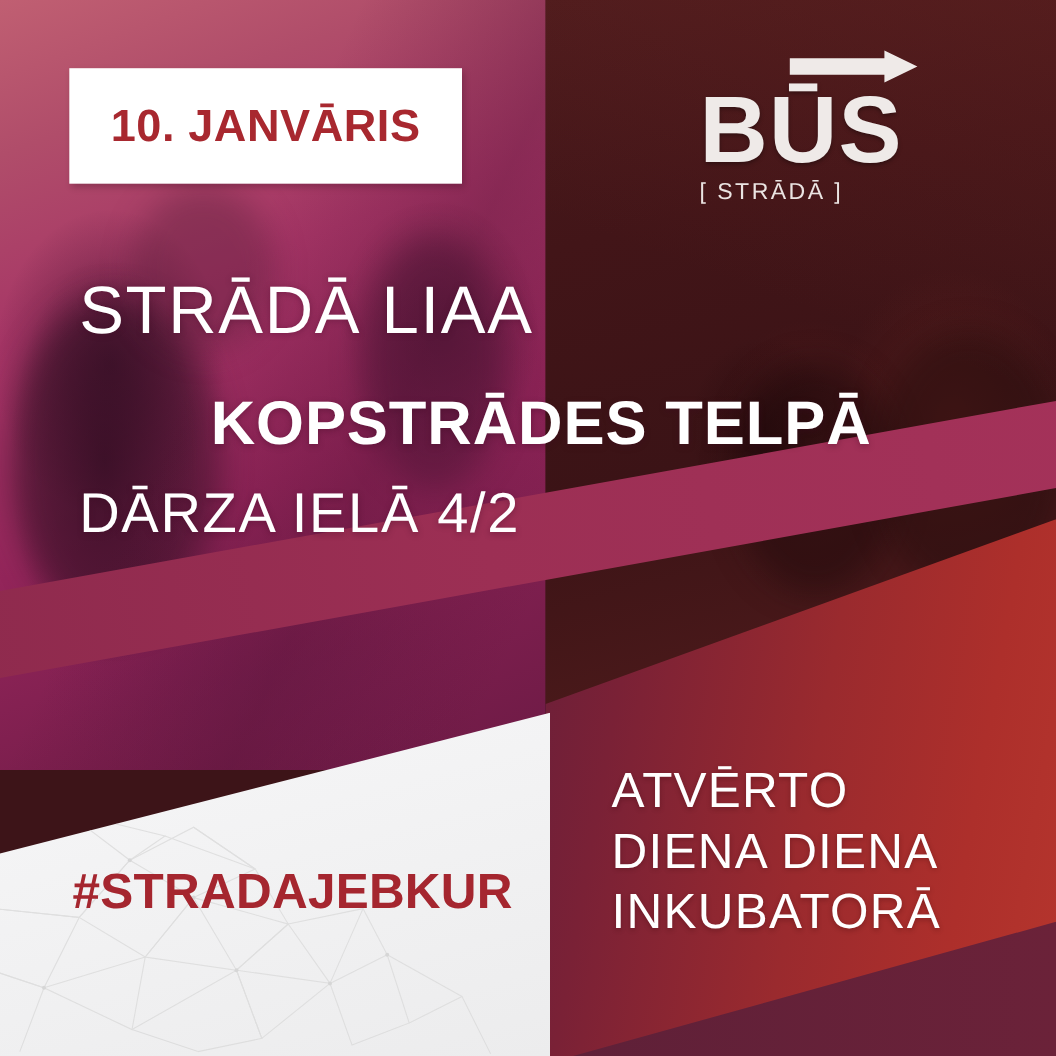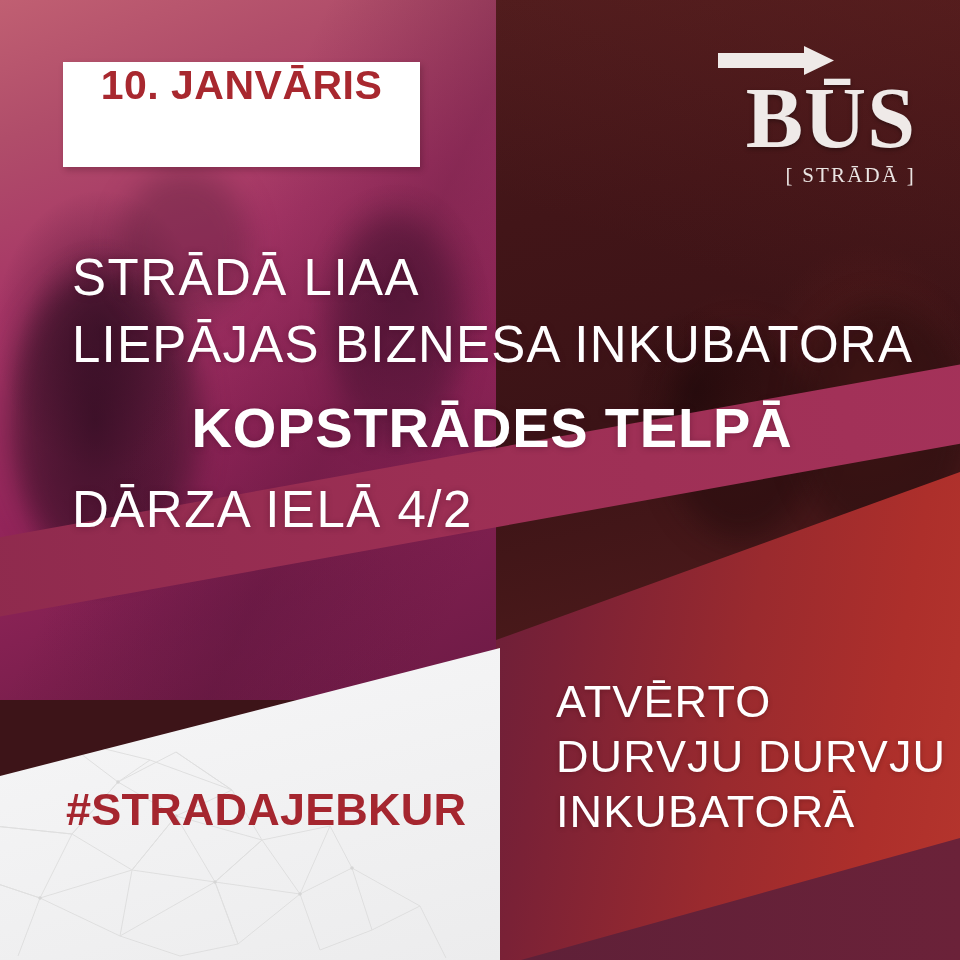--- a/index.html
+++ b/index.html
@@ -79,31 +79,31 @@
   .mesh{
     position:absolute;left:0;bottom:0;width:500px;height:230px;
     opacity:.85;pointer-events:none;
   }
 
   
   .date-badge{
     position:absolute;left:63px;top:62px;width:357px;height:105px;
     background:#ffffff;
     box-shadow:2px 3px 6px rgba(50,10,25,.28);
-    display:flex;align-items:flex-start;justify-content:center;
+    display:flex;align-items:center;justify-content:center;
   }
   .date-badge .txt{
     color:#a8282f;font-size:41px;font-weight:bold;letter-spacing:.5px;
     white-space:nowrap;
   }
 
   
   .logo{
     position:absolute;left:636px;top:44px;width:280px;
-    text-align:right;color:#f0ebe9;font-family:Liberation Serif, serif;
+    text-align:left;color:#f0ebe9;
   }
   .logo .arrow{
     display:block;margin:0 auto 1px auto;width:120px;height:34px;
   }
   .logo .wordmark{
     font-size:86px;font-weight:bold;line-height:.92;letter-spacing:1px;
     color:#efeae8;text-shadow:0 2px 4px rgba(0,0,0,.35);
   }
   .logo .sub1{
     font-size:20.5px;letter-spacing:.6px;margin-top:5px;color:#eae4e2;
@@ -113,28 +113,28 @@
   }
 
   
   .headline{
     position:absolute;left:72px;top:252px;width:840px;color:#ffffff;
   }
   .headline .ln{
     display:block;white-space:nowrap;
     text-shadow:0 1px 6px rgba(60,10,35,.35);
   }
-  .ln.l1{font-size:51px;font-weight:300;letter-spacing:1.5px;line-height:1;margin-bottom:16px;}
+  .ln.l1{font-size:61px;font-weight:300;letter-spacing:1.5px;line-height:1;margin-bottom:44px;}
   .ln.l2{font-size:51px;font-weight:300;letter-spacing:1.2px;line-height:1;margin-bottom:30px;}
   .ln.l3{font-size:56px;font-weight:bold;letter-spacing:.8px;line-height:1;margin-bottom:28px;text-align:center;}
   .ln.l4{font-size:51px;font-weight:300;letter-spacing:1.5px;line-height:1;}
 
   
   .right-text{
-    position:absolute;left:556px;top:675px;width:400px;color:#ffffff;
+    position:absolute;left:556px;top:692px;width:400px;color:#ffffff;
   }
   .right-text .rl{
     display:block;white-space:nowrap;font-size:45px;font-weight:300;
     letter-spacing:1.1px;line-height:1.22;
     text-shadow:0 1px 5px rgba(50,8,10,.3);
   }
 
   
   .hashtag{
     position:absolute;left:66px;top:784px;
@@ -206,26 +206,25 @@
   <div class="logo">
     <svg class="arrow" viewBox="0 0 120 34">
       <path d="M2 9 H88 V2 L118 16.5 L88 31 V24 H2 Z" fill="#efeae8"></path>
     </svg>
     <div class="wordmark">BŪS</div>
     <div class="sub2">[ STRĀDĀ ]</div>
   </div>
 
   <div class="headline">
     <span class="ln l1">STRĀDĀ LIAA</span>
-    <span class="ln l2">LIEPĀJAS BIZNESA INKUBATORA</span>
     <span class="ln l3">KOPSTRĀDES TELPĀ</span>
     <span class="ln l4">DĀRZA IELĀ 4/2</span>
   </div>
 
   <div class="right-text">
     <span class="rl">ATVĒRTO</span>
-    <span class="rl">DURVJU DURVJU</span>
+    <span class="rl">DIENA DIENA</span>
     <span class="rl">INKUBATORĀ</span>
   </div>
 
   <div class="hashtag">#STRADAJEBKUR</div>
 
 </div>
 
 </body></html>

